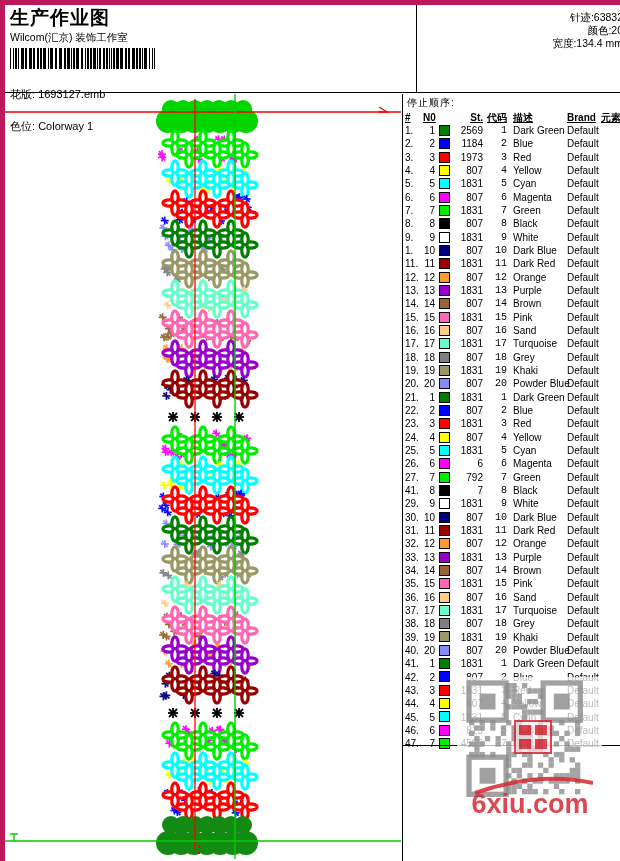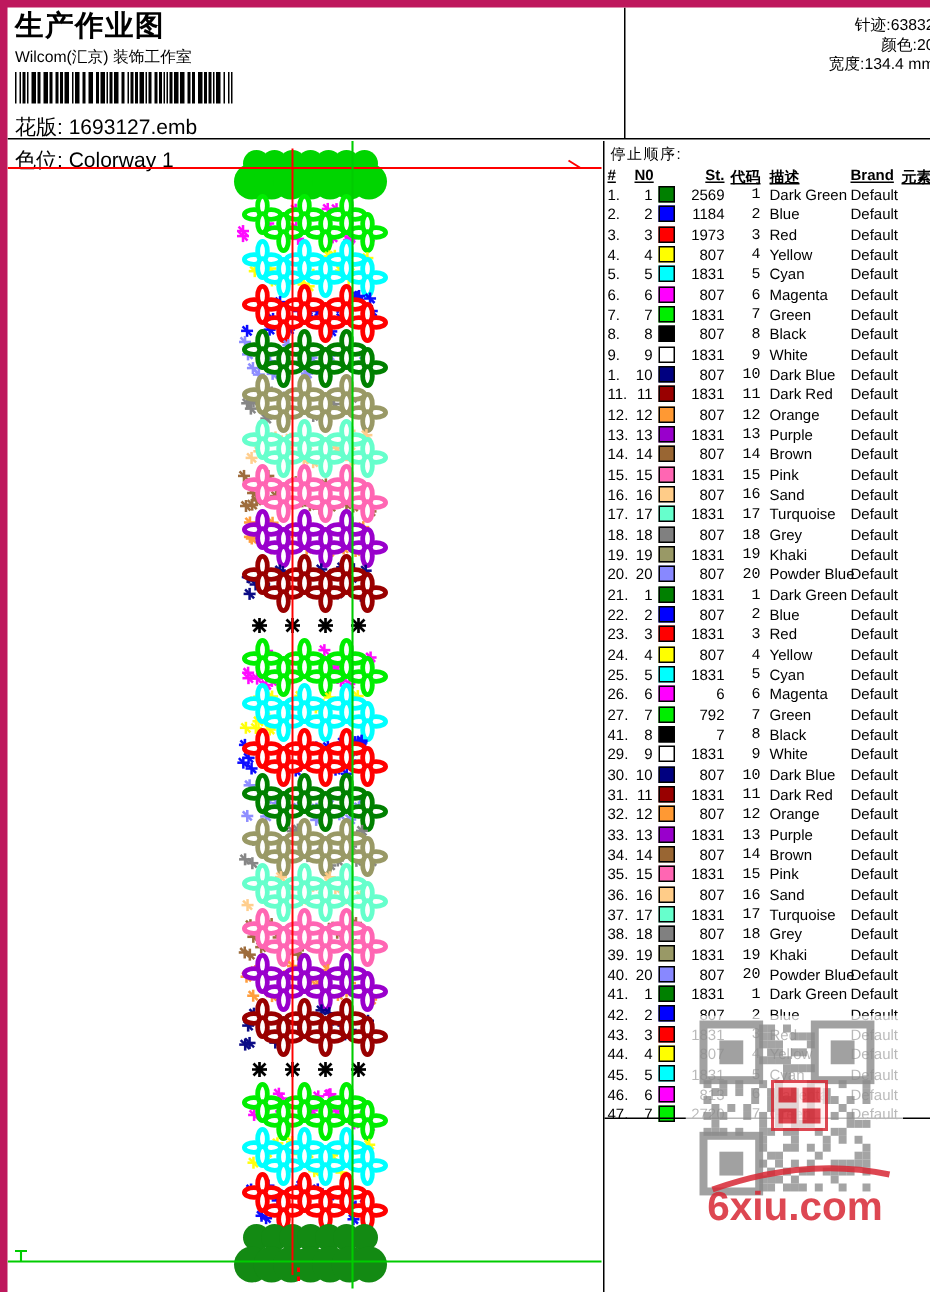--- a/index.html
+++ b/index.html
@@ -6,21 +6,21 @@
   .page{position:relative;width:618px;height:859px;margin:0 auto;background:#fff;
         border:5px solid #be185d;font-family:"Liberation Sans",sans-serif;color:#000;overflow:hidden;}
   
   .header{position:absolute;top:0;left:0;width:618px;height:88px;border-bottom:1px solid #000;display:flex;box-sizing:border-box;}
   .h-left{width:412px;border-right:1px solid #000;box-sizing:border-box;padding:2px 0 0 5px;}
   .h-right{flex:1;padding:6px 0 0 7px;font-size:10.5px;line-height:13.2px;text-align:right;}
   .title{font-size:19px;font-weight:bold;letter-spacing:1px;line-height:22px;}
   .studio{font-size:10.5px;margin-top:2px;}
   .barcode{margin-top:3px;height:21px;width:152px;display:flex;align-items:stretch;}
   .bar{display:inline-block;background:#000;height:100%;}
-  .meta{font-size:14px;line-height:12.5px;margin-top:9px;}
+  .meta{font-size:11px;line-height:12.5px;margin-top:19px;}
   .meta .lab{display:inline-block;}
   .info-label{display:inline-block;min-width:34px;}
   
   .design-panel{position:absolute;top:89px;left:0;width:397px;height:770px;}
   .table-panel{position:absolute;top:89px;left:397px;right:0;bottom:0;border-left:1px solid #000;box-sizing:border-box;font-size:10px;}
   .tbl-title{padding:2px 0 0 4px;font-size:10px;letter-spacing:1px;}
   .thead{display:flex;padding-left:2px;font-weight:bold;height:13px;align-items:center;margin-top:1px;}
   .thead .cell{text-decoration:underline;white-space:nowrap;overflow:visible;}
   .trow{display:flex;height:13.34px;align-items:center;padding-left:2px;}
   .cell{display:inline-block;white-space:nowrap;}
@@ -2648,21 +2648,21 @@
     <span class="cell c-st">813</span>
     <span class="cell c-code">6</span>
     <span class="cell c-desc">Magenta</span>
     <span class="cell c-brand">Default</span>
     <span class="cell c-elem"></span>
   </div>
         <div class="trow">
     <span class="cell c-seq">47.</span>
     <span class="cell c-n0">7</span>
     <span class="cell c-sw"><span class="swatch" style="background:#00ee00"></span></span>
-    <span class="cell c-st">2720</span>
+    <span class="cell c-st">4528</span>
     <span class="cell c-code">7</span>
     <span class="cell c-desc">Green</span>
     <span class="cell c-brand">Default</span>
     <span class="cell c-elem"></span>
   </div>
       </div>
     <div class="table-sep"></div>
   </div>
 
   <div class="watermark">

